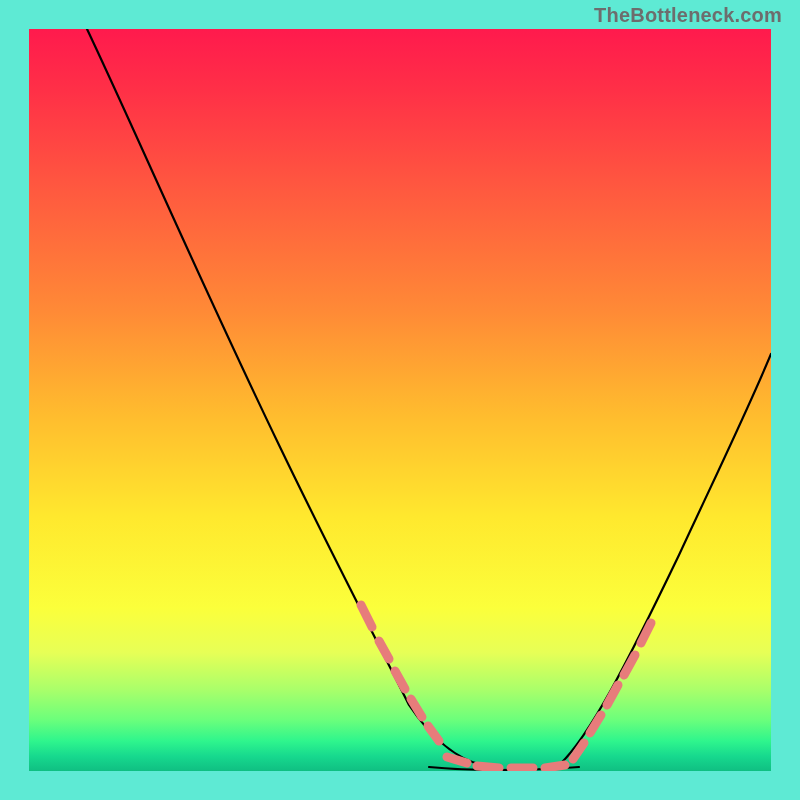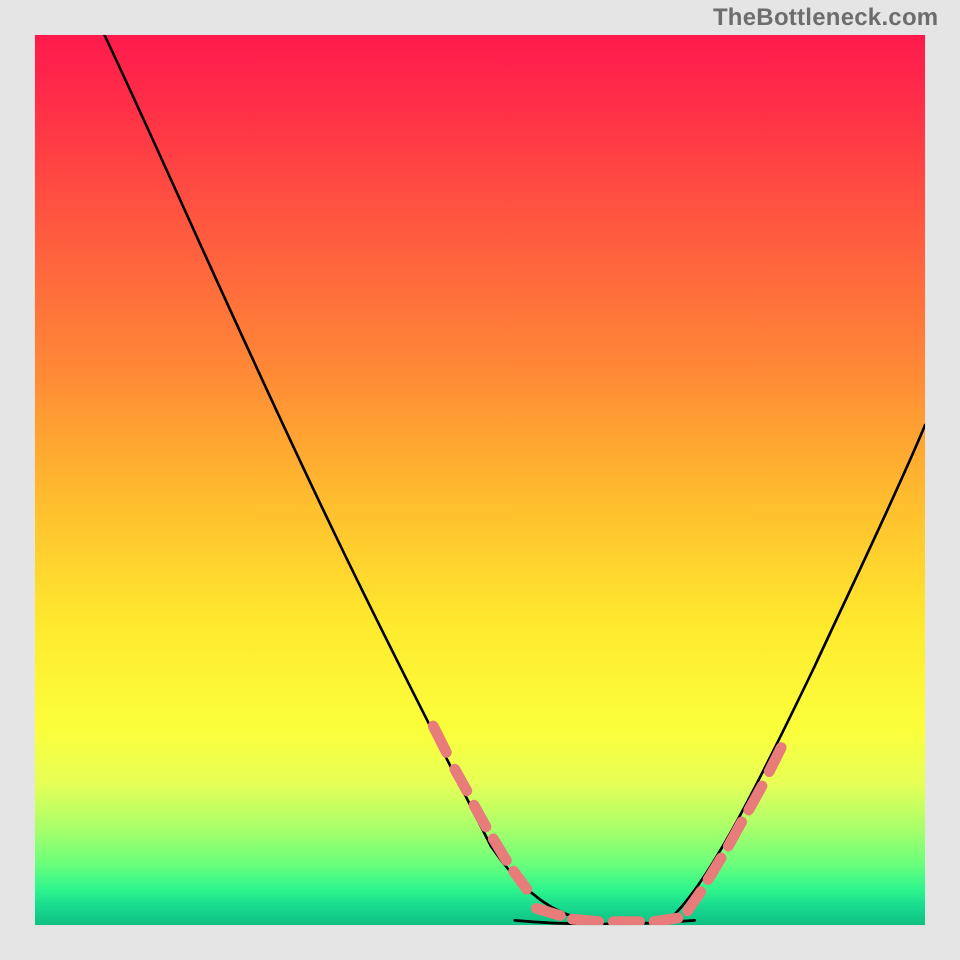--- a/index.html
+++ b/index.html
@@ -7,21 +7,21 @@
     padding: 0;
     width: 800px;
     height: 800px;
     background: #000;
     overflow: hidden;
     font-family: Arial, Helvetica, sans-serif;
   }
   .frame {
     position: absolute;
     inset: 0;
-    background: #e5e5e5;
+    background: #5eead4;
     padding-left: 36px;
   }
   .watermark {
     position: absolute;
     top: 4px;
     right: 18px;
     color: #6d6d6d;
     font-size: 20px;
     font-weight: 600;
     letter-spacing: 0.2px;

